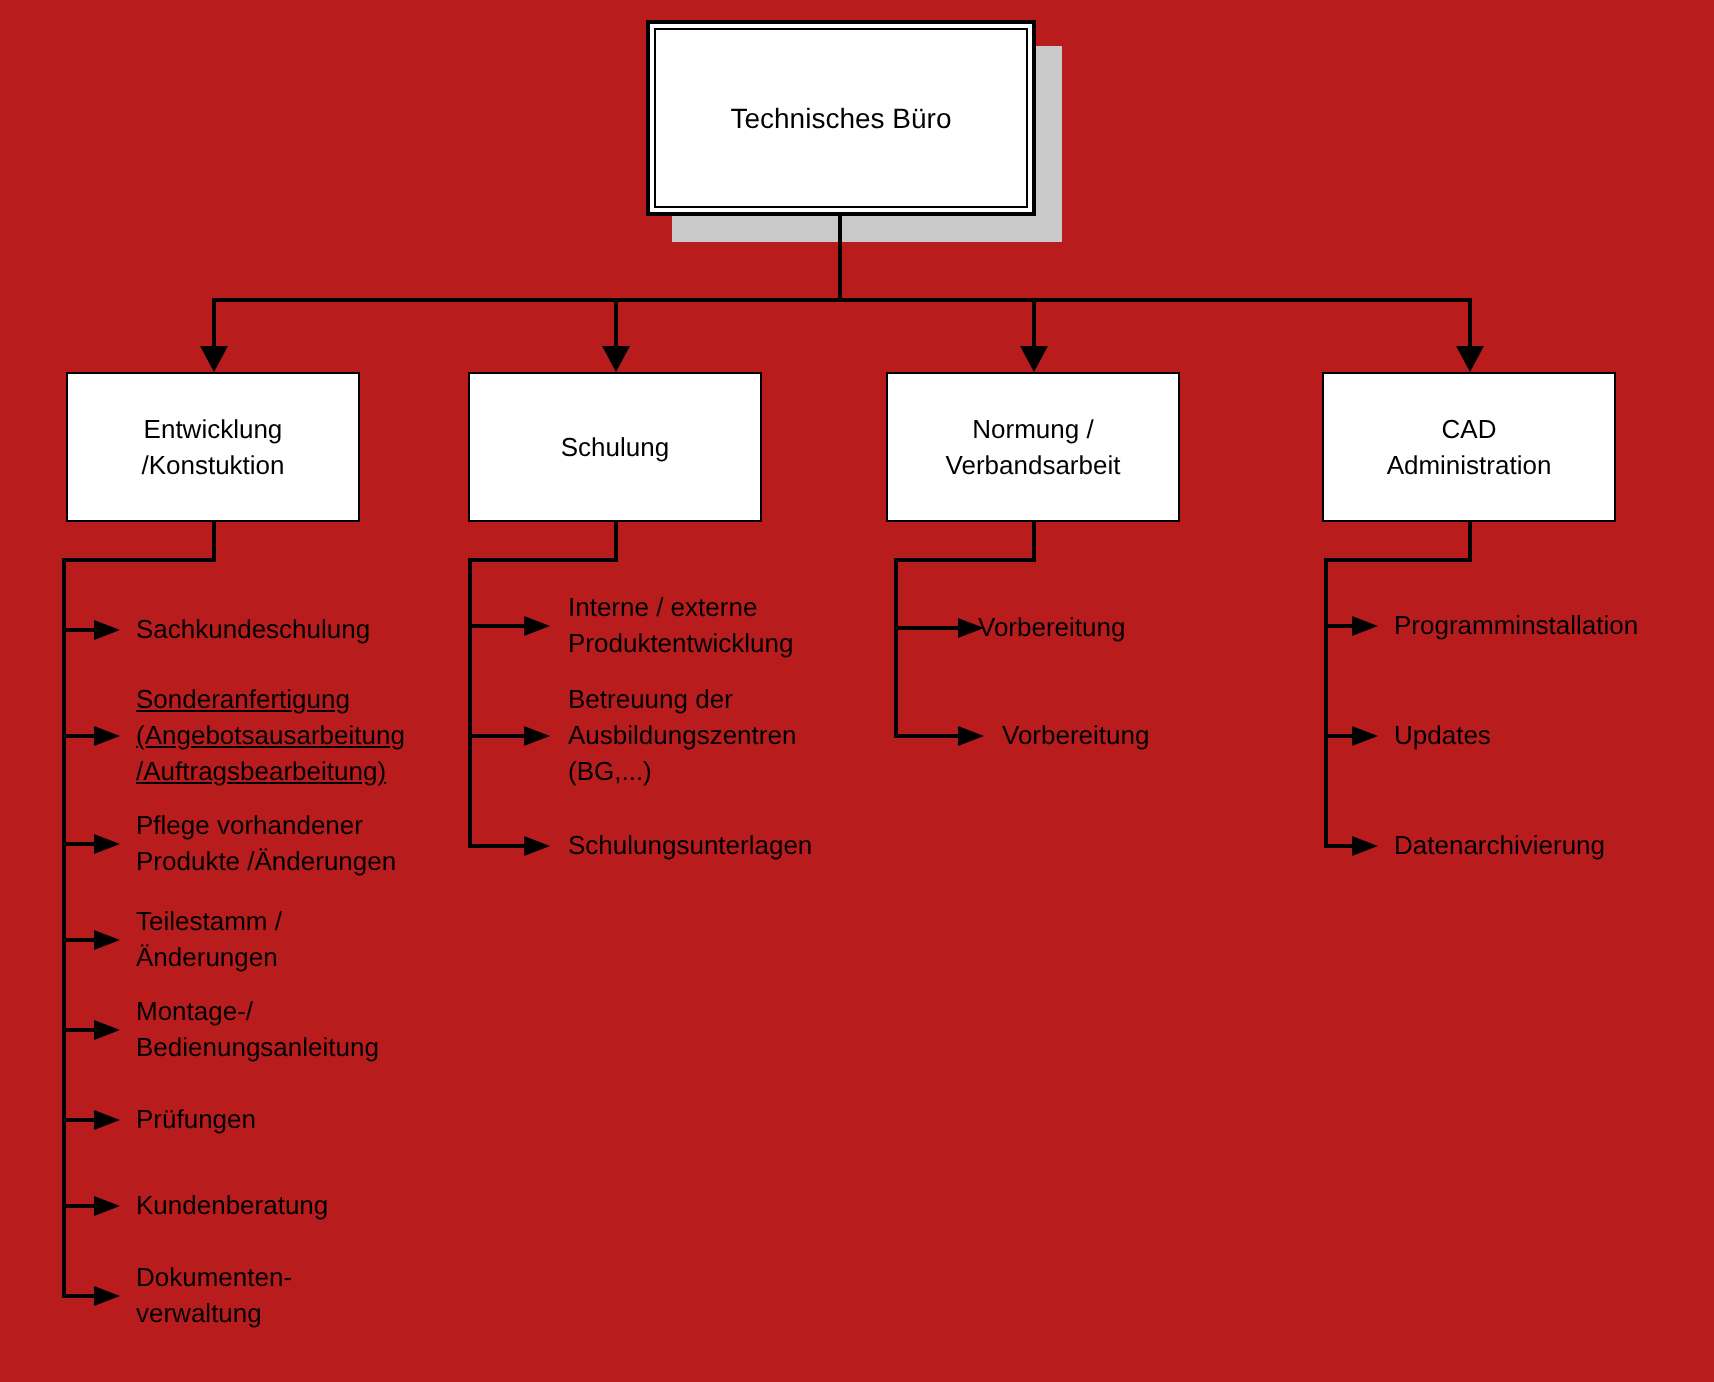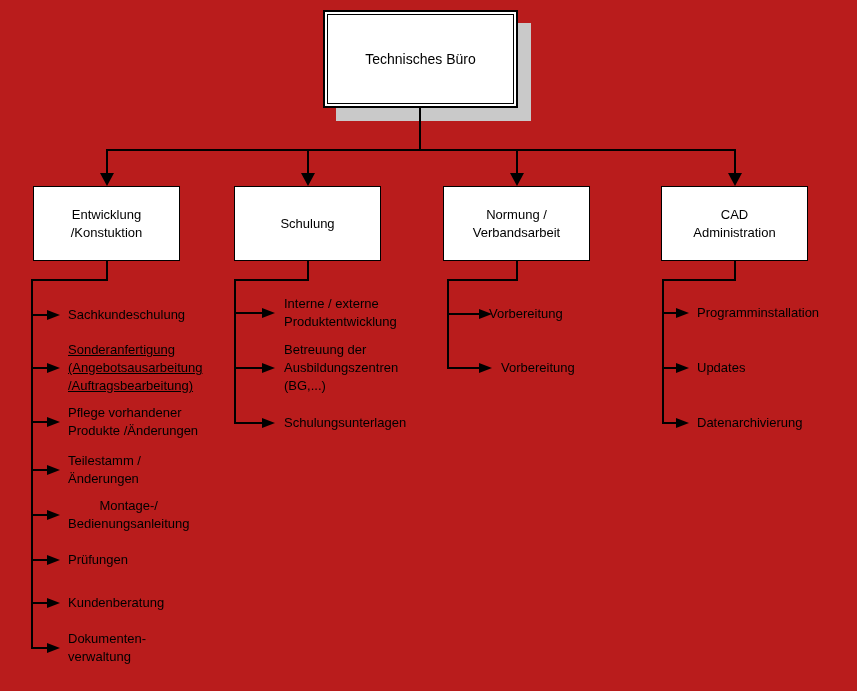--- a/index.html
+++ b/index.html
@@ -109,21 +109,21 @@
   <div class="leaf" style="left:68px; top:422px;">Pflege vorhandener
 Produkte /Änderungen</div>
 
   <div class="line" style="left:31px; top:469px; width:16px; height:2px;"></div>
   <div class="arrow-right" style="left:47px; top:465px;"></div>
   <div class="leaf" style="left:68px; top:470px;">Teilestamm /
 Änderungen</div>
 
   <div class="line" style="left:31px; top:514px; width:16px; height:2px;"></div>
   <div class="arrow-right" style="left:47px; top:510px;"></div>
-  <div class="leaf" style="left:68px; top:515px;text-align:center;">Montage-/
+  <div class="leaf" style="left:68px; top:515px;">Montage-/
 Bedienungsanleitung</div>
 
   <div class="line" style="left:31px; top:559px; width:16px; height:2px;"></div>
   <div class="arrow-right" style="left:47px; top:555px;"></div>
   <div class="leaf" style="left:68px; top:560px;">Prüfungen</div>
 
   <div class="line" style="left:31px; top:602px; width:16px; height:2px;"></div>
   <div class="arrow-right" style="left:47px; top:598px;"></div>
   <div class="leaf" style="left:68px; top:603px;">Kundenberatung</div>
 

